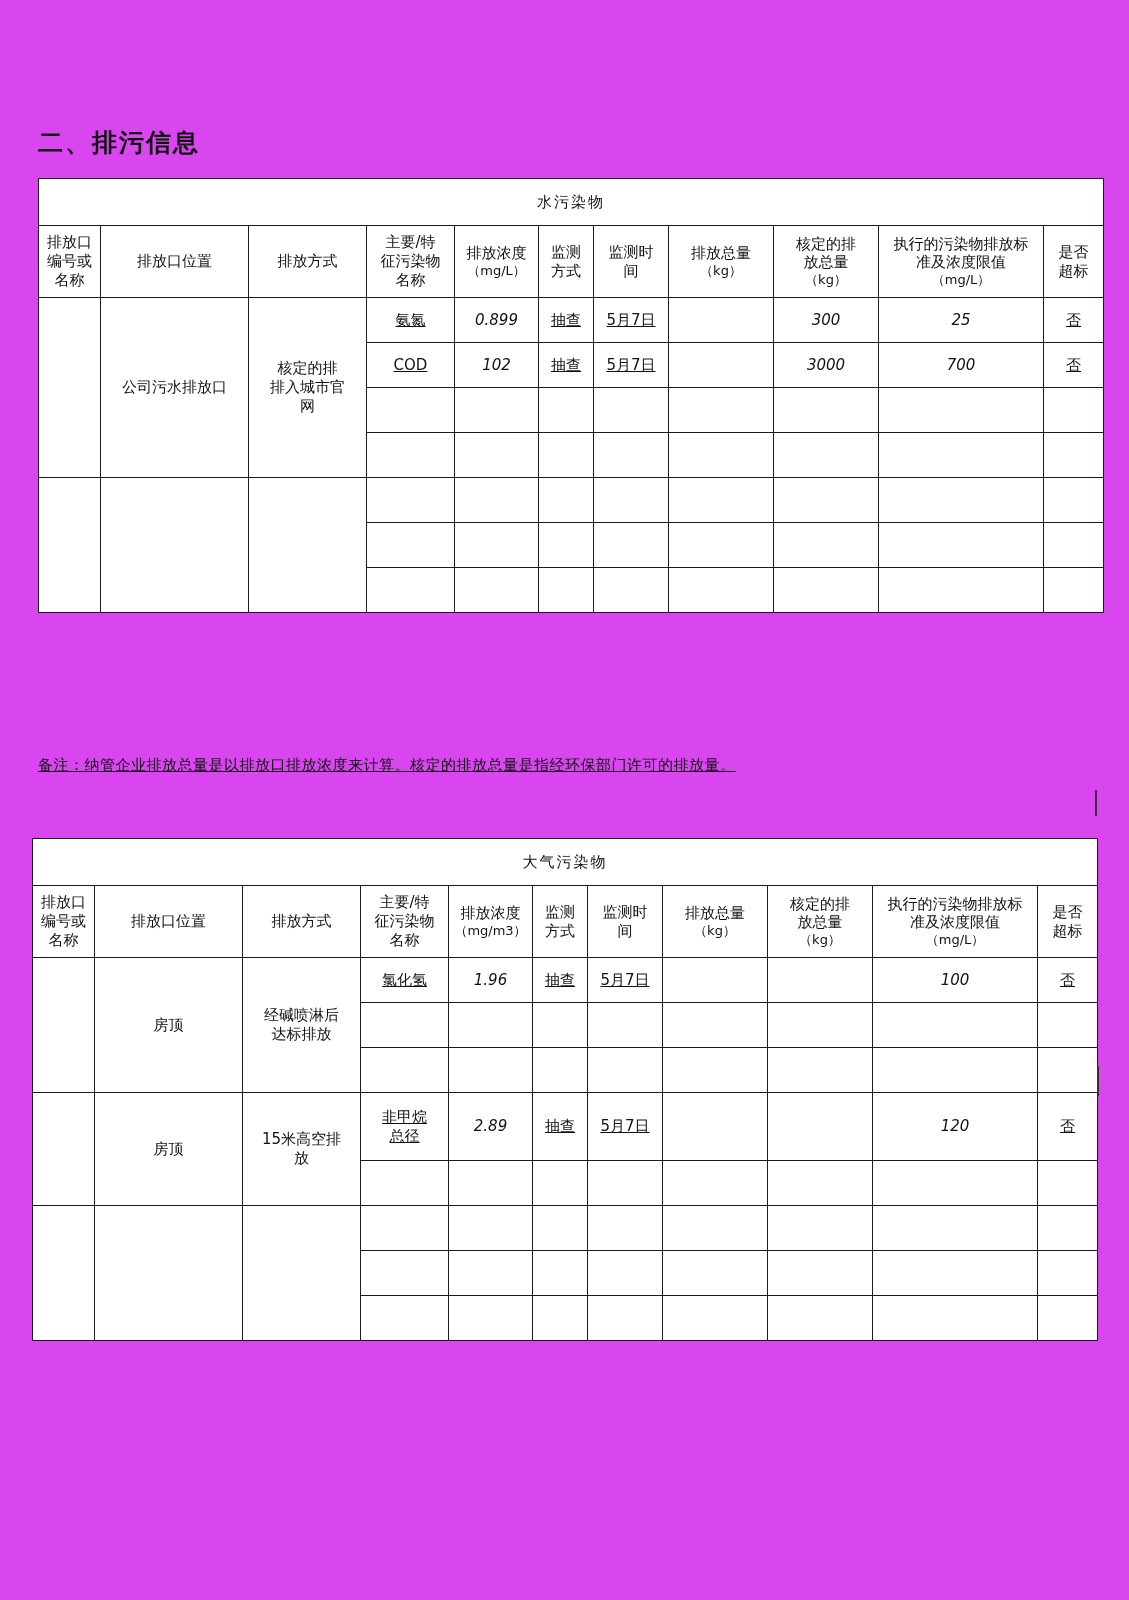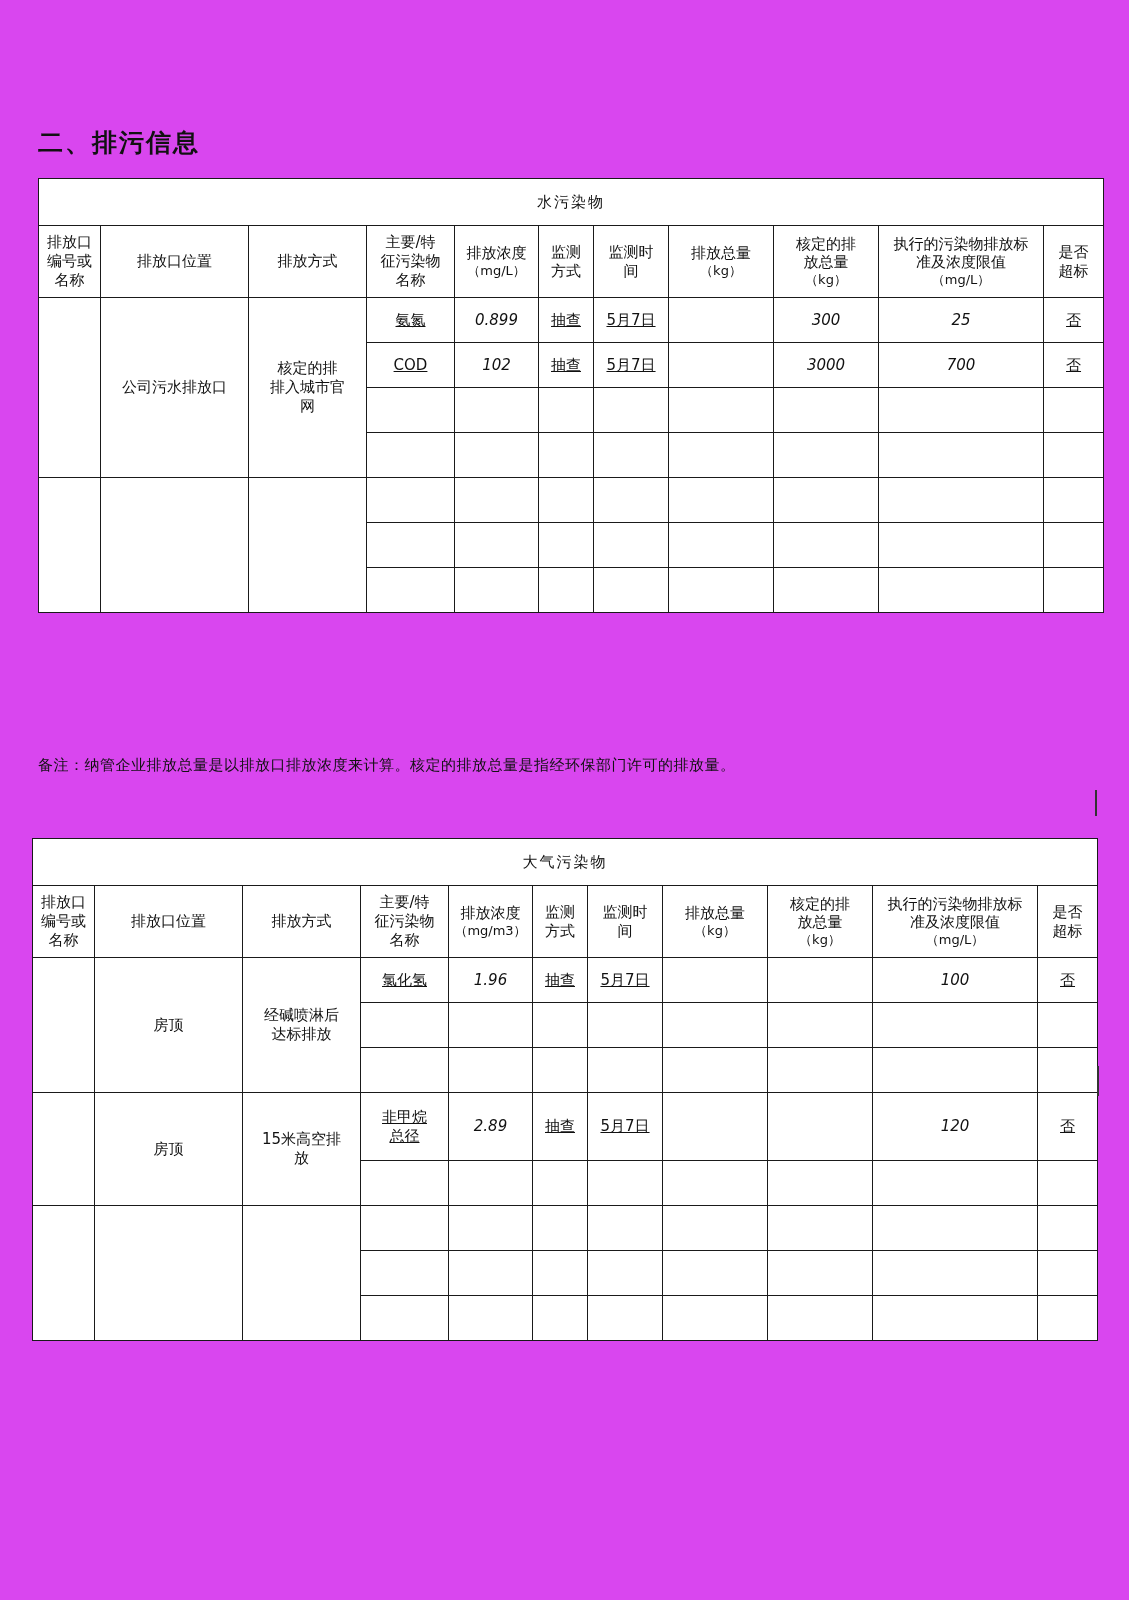--- a/index.html
+++ b/index.html
@@ -74,21 +74,21 @@
     font-size: 17px;
     line-height: 1.45;
   }
   .note {
     position: absolute;
     font-size: 15px;
     letter-spacing: 0.5px;
   }
   #waterTable { left: 38px; top: 178px; width: 1053px; }
   #airTable { left: 32px; top: 838px; width: 1053px; }
-  #waterNote { left: 38px; top: 756px; }
+  #waterNote { left: 38px; top: 756px; text-decoration: underline; }
   .r-h1 { height: 46px; padding-left: 10px; }
   .r-h2 { height: 72px; margin-left: 46px; }
   .r-data { height: 45px; }
   .r-empty { height: 45px; }
   .r-empty-tall { height: 68px; }
   .edge-mark {
     position: absolute;
     background: #333;
   }
 </style>

